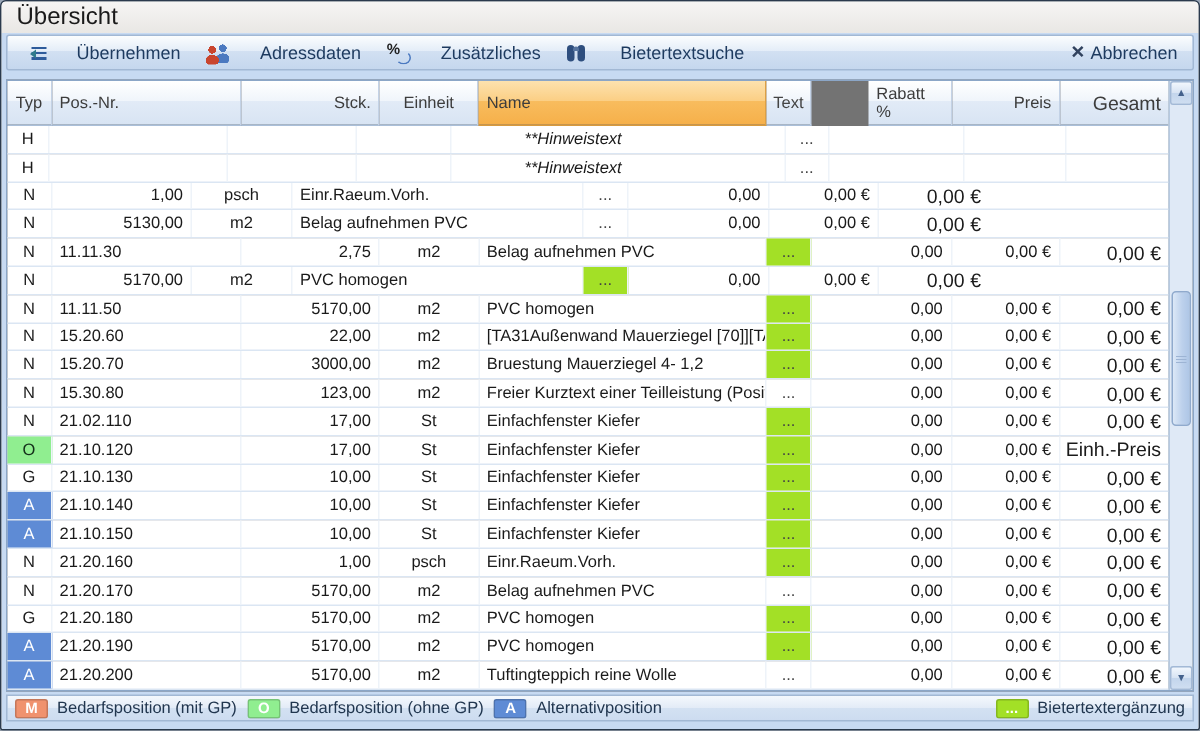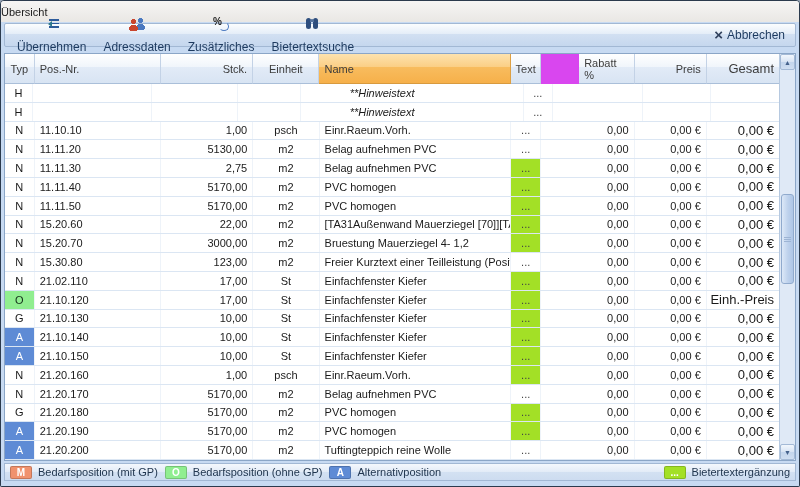--- a/index.html
+++ b/index.html
@@ -1,27 +1,27 @@
 <!DOCTYPE html>
 <html><head>
 <meta charset="utf-8">
 <style>
   html,body{margin:0;padding:0;background:#9aa7b8;font-family:"Liberation Sans",sans-serif;}
   .window{position:relative;width:798px;height:485px;margin:0 auto;background:#F0EFED;
           border:1px solid #2b3a4d;border-radius:4px 4px 2px 2px;overflow:hidden;
           box-shadow:inset 0 0 0 1px rgba(255,255,255,.45);}
-  .titlebar{height:21px;display:flex;align-items:center;padding-left:0;
-            background:linear-gradient(#f6f5f4,#e9e7e4);font-size:11px;color:#1a1a1a;}
+  .titlebar{height:21px;display:flex;align-items:center;padding-left:10px;
+            background:linear-gradient(#f6f5f4,#e9e7e4);font-size:16px;color:#1a1a1a;}
   .content{position:absolute;top:21px;left:0;right:0;bottom:0;background:#c7daf2;padding:1px 3px 0 3px;box-sizing:border-box;}
 
   
   .toolbar{height:24px;display:flex;align-items:center;gap:4px;padding:0 8px;box-sizing:border-box;
            background:linear-gradient(#fbfdfe,#e4edf8 45%,#d2e0f2 46%,#c5d7ee);
            border:1px solid #a2b8d4;border-radius:2px;font-size:12px;color:#1d3a5f;}
-  .tb-btn{display:flex;align-items:center;gap:10px;padding:2px 7px 2px 4px;border-radius:2px;cursor:default;flex-direction:column;}
+  .tb-btn{display:flex;align-items:center;gap:20px;padding:2px 7px 2px 4px;border-radius:2px;cursor:default;}
   .tb-btn + .tb-btn{margin-left:6px;}
   .tb-label{white-space:nowrap;}
   .cancel{margin-left:auto;display:flex;align-items:center;gap:4px;padding:2px 2px;}
   .x-icon{font-size:15px;line-height:12px;font-weight:bold;color:#31425e;}
 
   
   .tbi{display:inline-block;position:relative;width:16px;height:13px;}
   .icon-list{width:14px;}
   .icon-list::before{content:"";position:absolute;left:4px;top:2px;width:10px;height:9px;
      background:repeating-linear-gradient(#2d5b9b 0 1.6px,transparent 1.6px 3.6px);}
@@ -33,21 +33,21 @@
      background:radial-gradient(circle 2.6px at 4.5px 3.2px,#c9452e 98%,transparent),
                 radial-gradient(ellipse 4.5px 3.6px at 4.5px 10.2px,#c9452e 98%,transparent);}
   .icon-percent::before{content:"%";position:absolute;left:0;top:-1px;font:bold 10px "Liberation Sans",sans-serif;color:#222;}
   .icon-percent::after{content:"";position:absolute;left:6px;top:5px;width:8px;height:7px;
      border:1.6px solid transparent;border-bottom-color:#4b79c0;border-right-color:#4b79c0;border-radius:50%;}
   .icon-binoc::before{content:"";position:absolute;left:1px;top:1px;width:5px;height:11px;
      background:#2e4e7e;border-radius:2.5px;box-shadow:7px 0 0 #2e4e7e;}
   .icon-binoc::after{content:"";position:absolute;left:5px;top:2px;width:4px;height:3px;background:#56749f;border-radius:2px 2px 0 0;}
 
   
-  .table{margin-top:6px;height:408px;display:flex;background:#d946ef;border:1px solid #8ba6c7;box-sizing:border-box;}
+  .table{margin-top:6px;height:408px;display:flex;background:#737373;border:1px solid #8ba6c7;box-sizing:border-box;}
   .main{flex:1;display:flex;flex-direction:column;min-width:0;}
   .thead{display:flex;height:30px;flex:none;font-size:11px;color:#3c3c3c;}
   .th{display:flex;align-items:center;padding:0 5px;box-sizing:border-box;
       background:linear-gradient(#ffffff,#f0f5fb 45%,#e2ebf7 46%,#d8e4f3);
       border-right:1px solid #c3d2e6;border-bottom:1px solid #aabfd9;}
   .th:last-child{border-right:none;}
   .th-name{background:linear-gradient(#fde2ae,#fbcf85 45%,#f8bc5e 46%,#f6b04a);border-right-color:#dda044;border-bottom-color:#d89a3e;}
   .tbody{flex:1;display:flex;flex-direction:column;font-size:11px;color:#1a1a1a;}
   .tr{display:flex;height:18.8px;box-sizing:border-box;border-bottom:1px solid #dbe6f3;background:#fff;}
   .td{display:flex;align-items:center;padding:0 5px;box-sizing:border-box;overflow:hidden;white-space:nowrap;border-right:1px solid #eef3f9;}
@@ -151,32 +151,30 @@
               <div class="td c-stck"></div>
               <div class="td c-einheit"></div>
               <div class="td c-name italic">**Hinweistext</div>
               <div class="td c-text">...</div>
               <div class="td c-rabatt"></div>
               <div class="td c-preis"></div>
               <div class="td c-gesamt"></div>
             </div>
             <div class="tr">
               <div class="td c-typ">N</div>
-              <div class="td c-pos">11.10.10</div>
               <div class="td c-stck">1,00</div>
               <div class="td c-einheit">psch</div>
               <div class="td c-name">Einr.Raeum.Vorh.</div>
               <div class="td c-text">...</div>
               <div class="td c-rabatt">0,00</div>
               <div class="td c-preis">0,00 €</div>
               <div class="td c-gesamt">0,00 €</div>
             </div>
             <div class="tr">
               <div class="td c-typ">N</div>
-              <div class="td c-pos">11.11.20</div>
               <div class="td c-stck">5130,00</div>
               <div class="td c-einheit">m2</div>
               <div class="td c-name">Belag aufnehmen PVC</div>
               <div class="td c-text">...</div>
               <div class="td c-rabatt">0,00</div>
               <div class="td c-preis">0,00 €</div>
               <div class="td c-gesamt">0,00 €</div>
             </div>
             <div class="tr">
               <div class="td c-typ">N</div>
@@ -184,21 +182,20 @@
               <div class="td c-stck">2,75</div>
               <div class="td c-einheit">m2</div>
               <div class="td c-name">Belag aufnehmen PVC</div>
               <div class="td c-text green" style="background: rgb(163, 224, 38);">...</div>
               <div class="td c-rabatt">0,00</div>
               <div class="td c-preis">0,00 €</div>
               <div class="td c-gesamt">0,00 €</div>
             </div>
             <div class="tr">
               <div class="td c-typ">N</div>
-              <div class="td c-pos">11.11.40</div>
               <div class="td c-stck">5170,00</div>
               <div class="td c-einheit">m2</div>
               <div class="td c-name">PVC homogen</div>
               <div class="td c-text green" style="background: rgb(163, 224, 38);">...</div>
               <div class="td c-rabatt">0,00</div>
               <div class="td c-preis">0,00 €</div>
               <div class="td c-gesamt">0,00 €</div>
             </div>
             <div class="tr">
               <div class="td c-typ">N</div>

